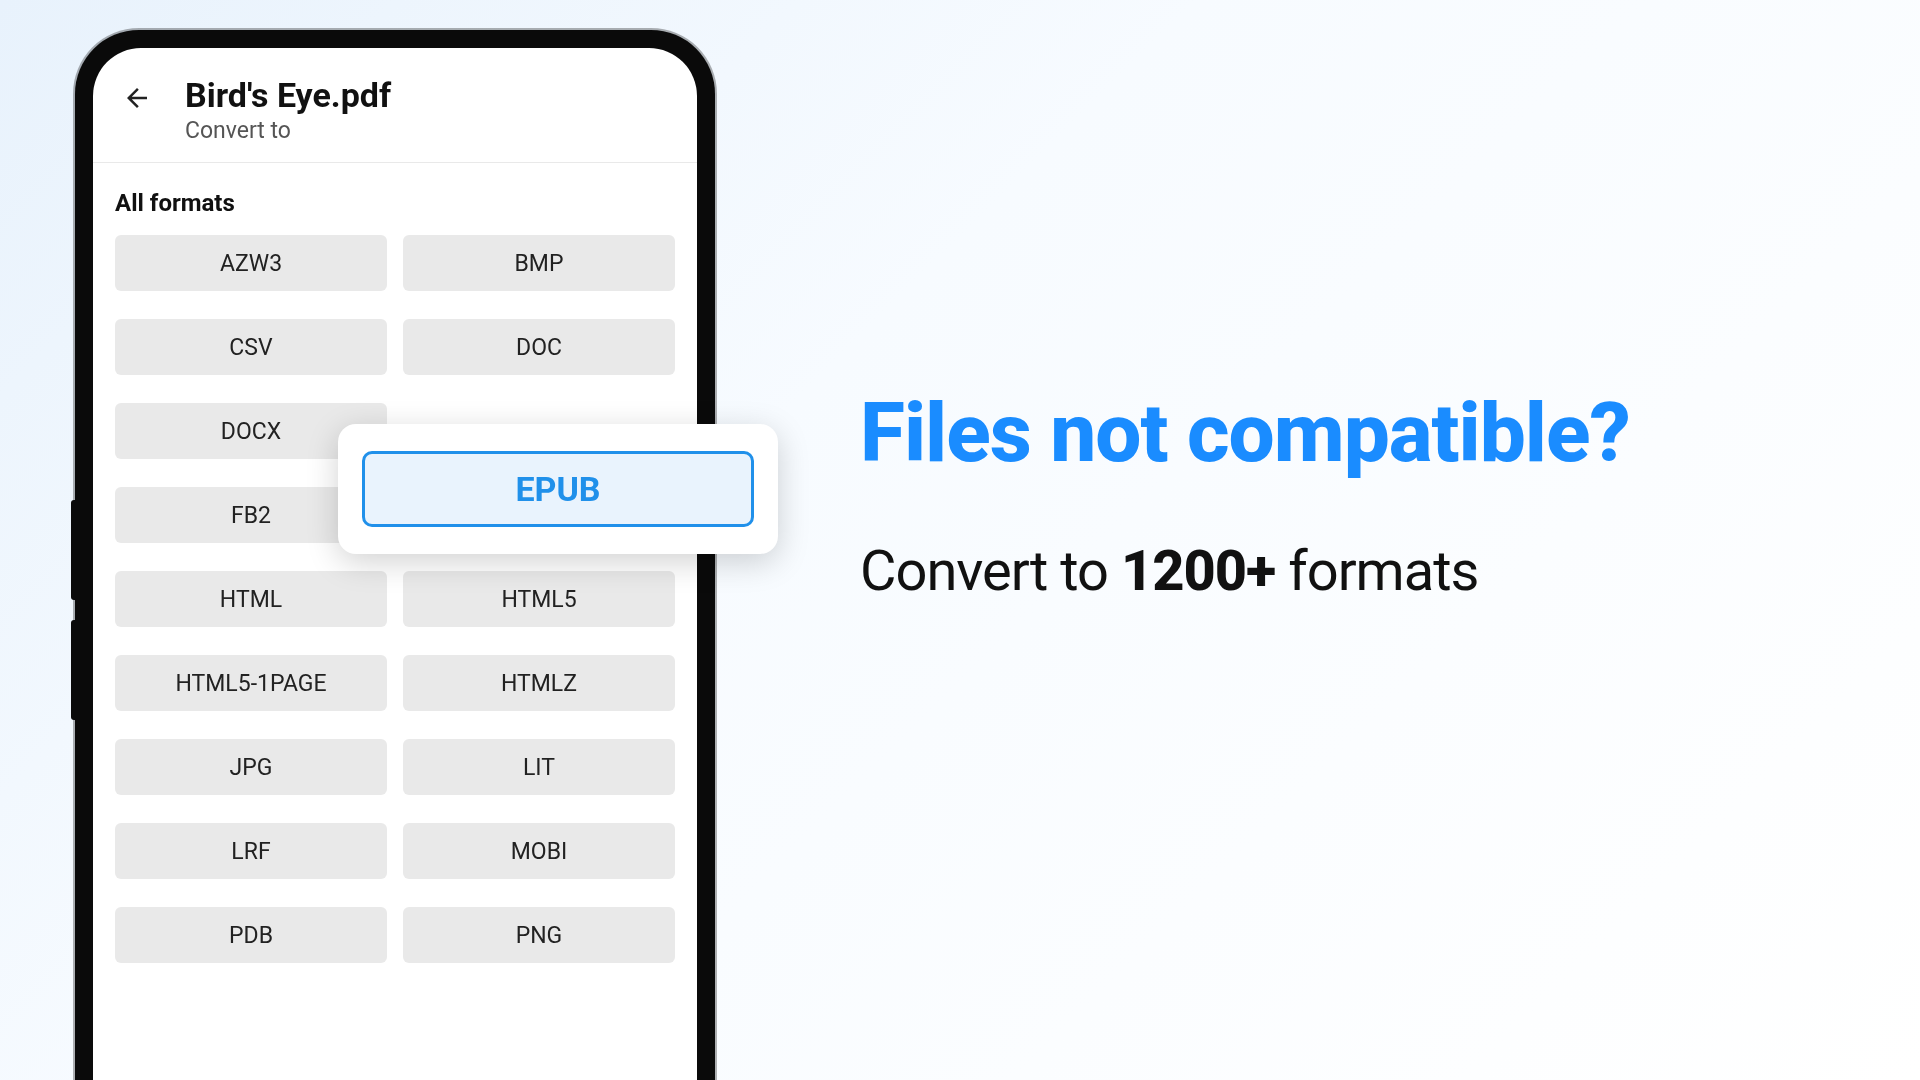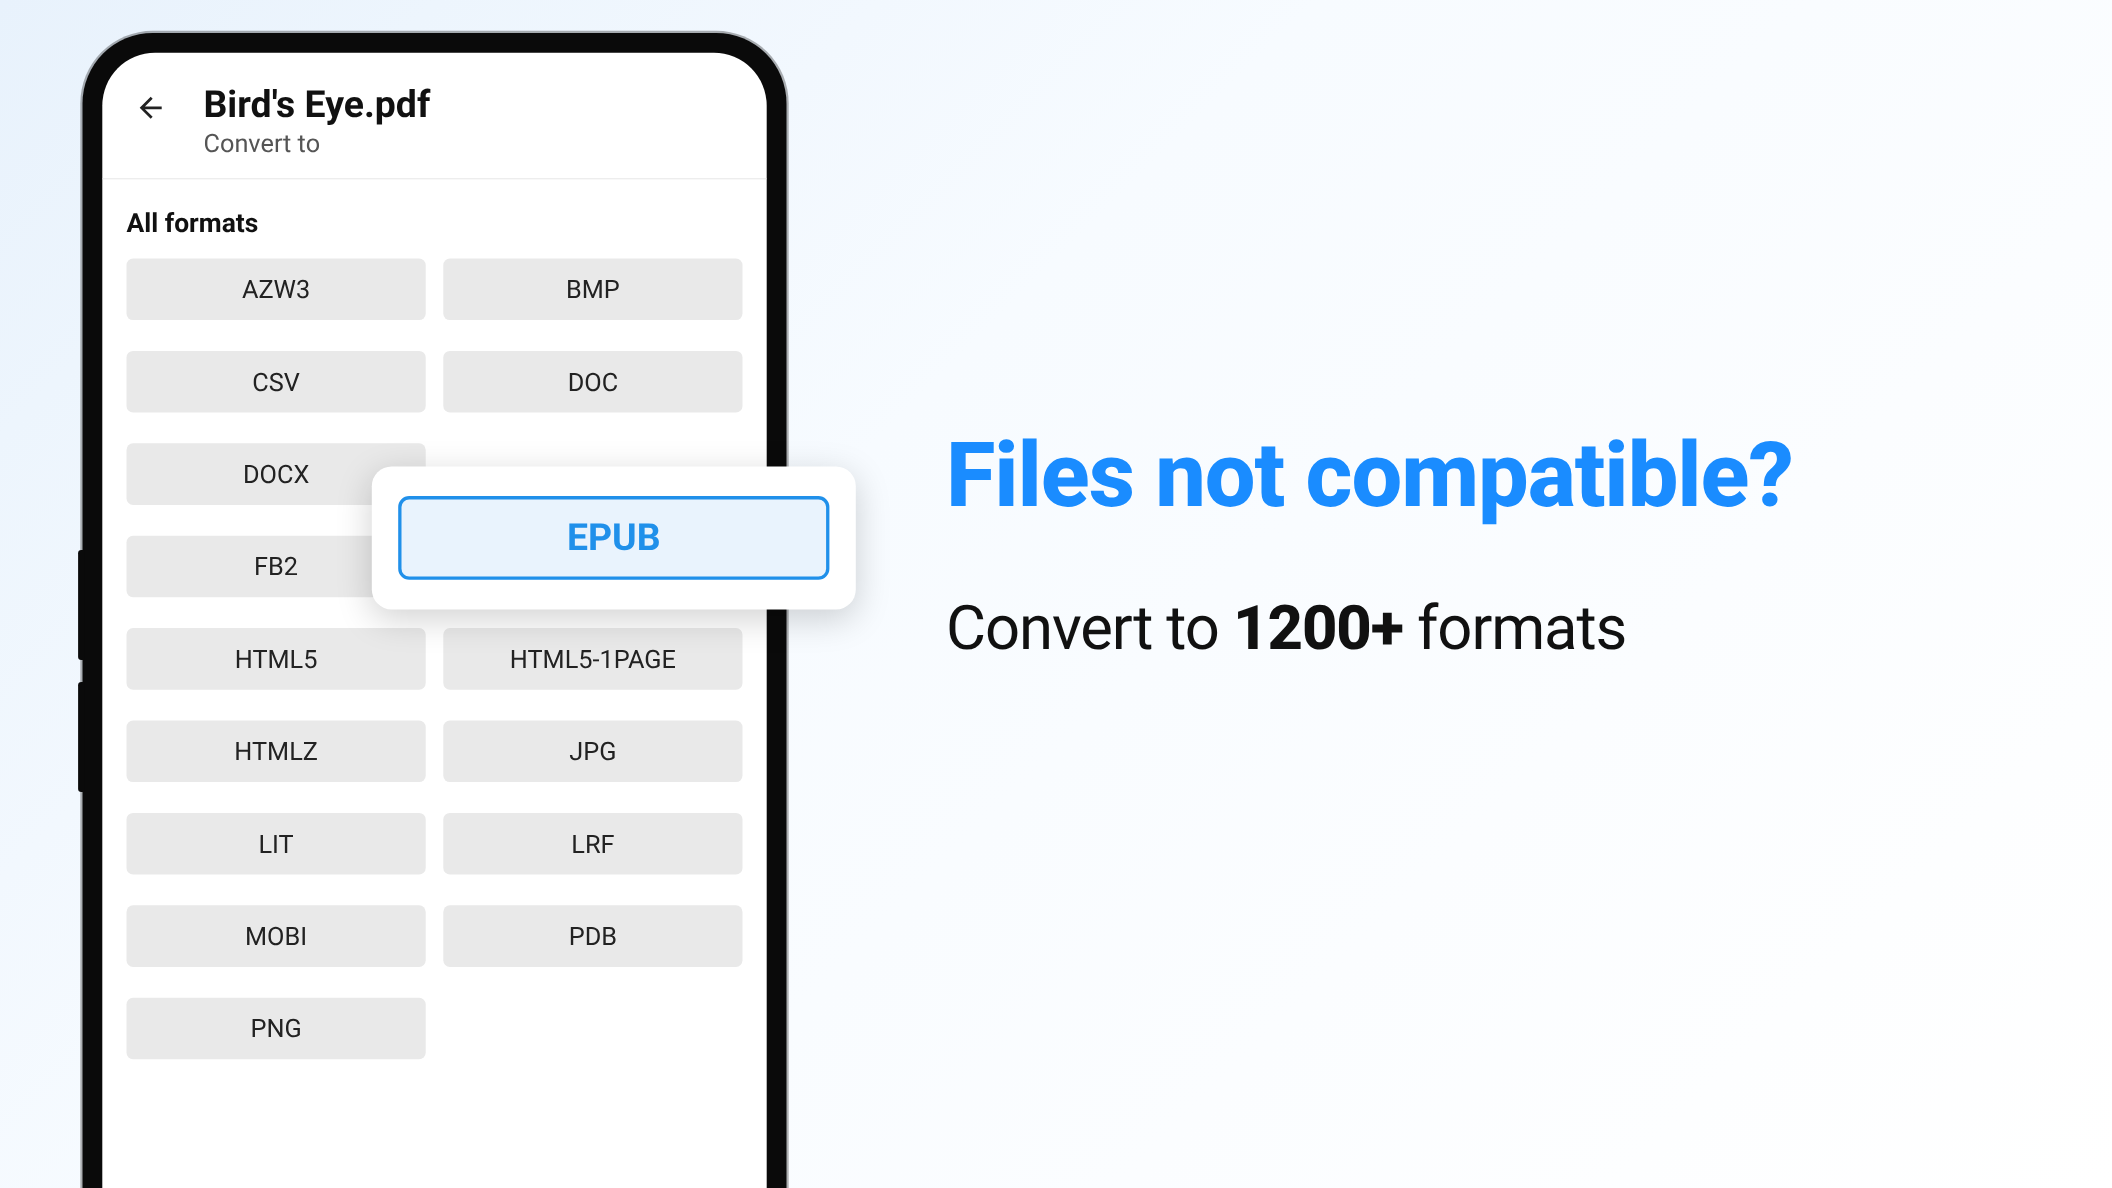--- a/index.html
+++ b/index.html
@@ -165,20 +165,21 @@
 
     <div class="format-grid">
       <div class="format-btn">AZW3</div>
       <div class="format-btn">BMP</div>
       <div class="format-btn">CSV</div>
       <div class="format-btn">DOC</div>
       <div class="format-btn">DOCX</div>
       <div class="format-btn" style="visibility:hidden"></div>
       <div class="format-btn">FB2</div>
       <div class="format-btn">GIF</div>
+      <div class="format-btn">HTML</div>
       <div class="format-btn">HTML5</div>
       <div class="format-btn">HTML5-1PAGE</div>
       <div class="format-btn">HTMLZ</div>
       <div class="format-btn">JPG</div>
       <div class="format-btn">LIT</div>
       <div class="format-btn">LRF</div>
       <div class="format-btn">MOBI</div>
       <div class="format-btn">PDB</div>
       <div class="format-btn">PNG</div>
     </div>

